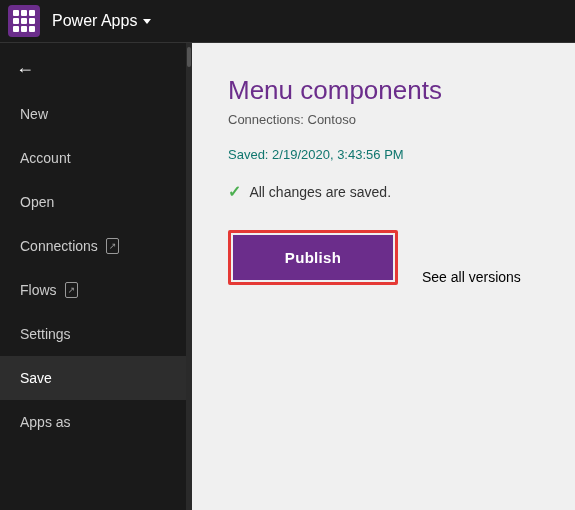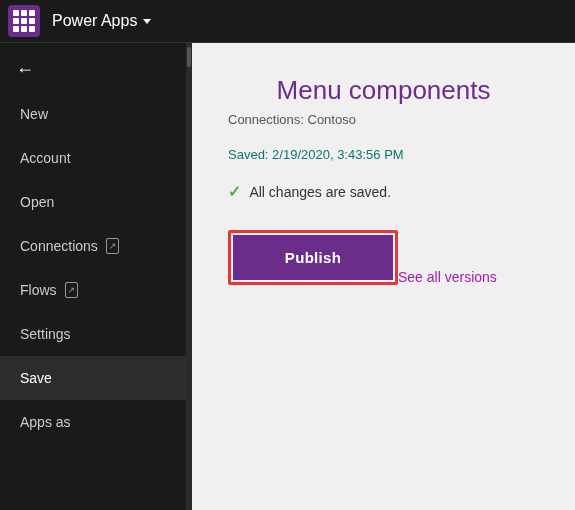--- a/index.html
+++ b/index.html
@@ -140,21 +140,20 @@
       flex: 1;
       background: #f0f0f0;
       padding: 32px 36px;
       overflow: auto;
     }
     .content-title {
       font-size: 26px;
       color: #6b2d8b;
       font-weight: 300;
       margin-bottom: 6px;
-      text-align: center;
     }
     .content-env {
       font-size: 13px;
       color: #555;
       margin-bottom: 20px;
     }
     .content-saved {
       font-size: 13px;
       color: #0f766e;
       margin-bottom: 20px;
@@ -170,39 +169,40 @@
       font-size: 16px;
       font-weight: bold;
     }
     .saved-text {
       font-size: 14px;
       color: #333;
     }
     .actions-row {
       display: flex;
       align-items: center;
+      gap: 24px;
     }
     .publish-btn-wrapper {
       border: 3px solid #e53935;
       border-radius: 2px;
       padding: 2px;
     }
     .publish-btn {
       background: #6b2d8b;
       color: white;
       border: none;
       padding: 14px 48px;
       font-size: 15px;
       font-weight: 600;
       cursor: pointer;
       min-width: 160px;
       letter-spacing: 0.3px;
     }
     .see-all-link {
-      color: #a21caf;
+      color: #000000;
       font-size: 14px;
       cursor: pointer;
       text-decoration: none;
       margin-top: 40px;
     }
   </style>
 </head>
 <body>
 
 <div class="topbar">

